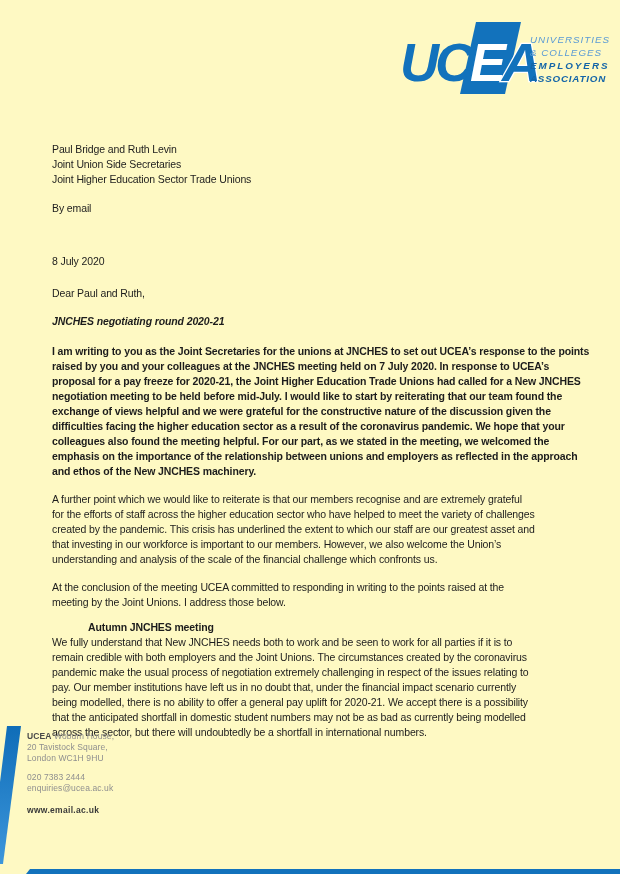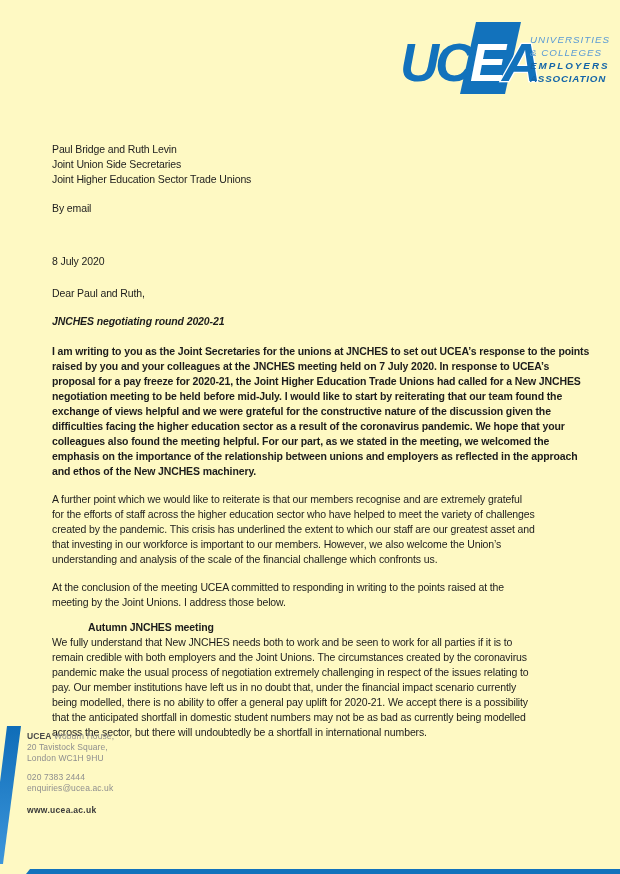--- a/index.html
+++ b/index.html
@@ -95,21 +95,21 @@
   </div>
 
   <div class="footer">
     <div class="footer-line"><span class="footer-org">UCEA</span><span> Woburn House,</span></div>
     <div class="footer-line">20 Tavistock Square,</div>
     <div class="footer-line">London WC1H 9HU</div>
     <div class="footer-contact">
       <div class="footer-line">020 7383 2444</div>
       <div class="footer-line">enquiries@ucea.ac.uk</div>
     </div>
-    <div class="footer-web">www.ucea.ac.uk</div>
+    <div class="footer-web">www.email.ac.uk</div>
   </div>
 
   <svg class="diag-stripe" width="30" height="154" viewBox="0 0 30 154">
     <defs>
       <linearGradient id="stripeGrad" x1="0" y1="0" x2="0" y2="1">
         <stop offset="0" stop-color="#0f6db8"></stop>
         <stop offset="1" stop-color="#3c96db"></stop>
       </linearGradient>
     </defs>
     <polygon points="7,6 21,6 3,144 0,144 0,62" fill="url(#stripeGrad)"></polygon>

